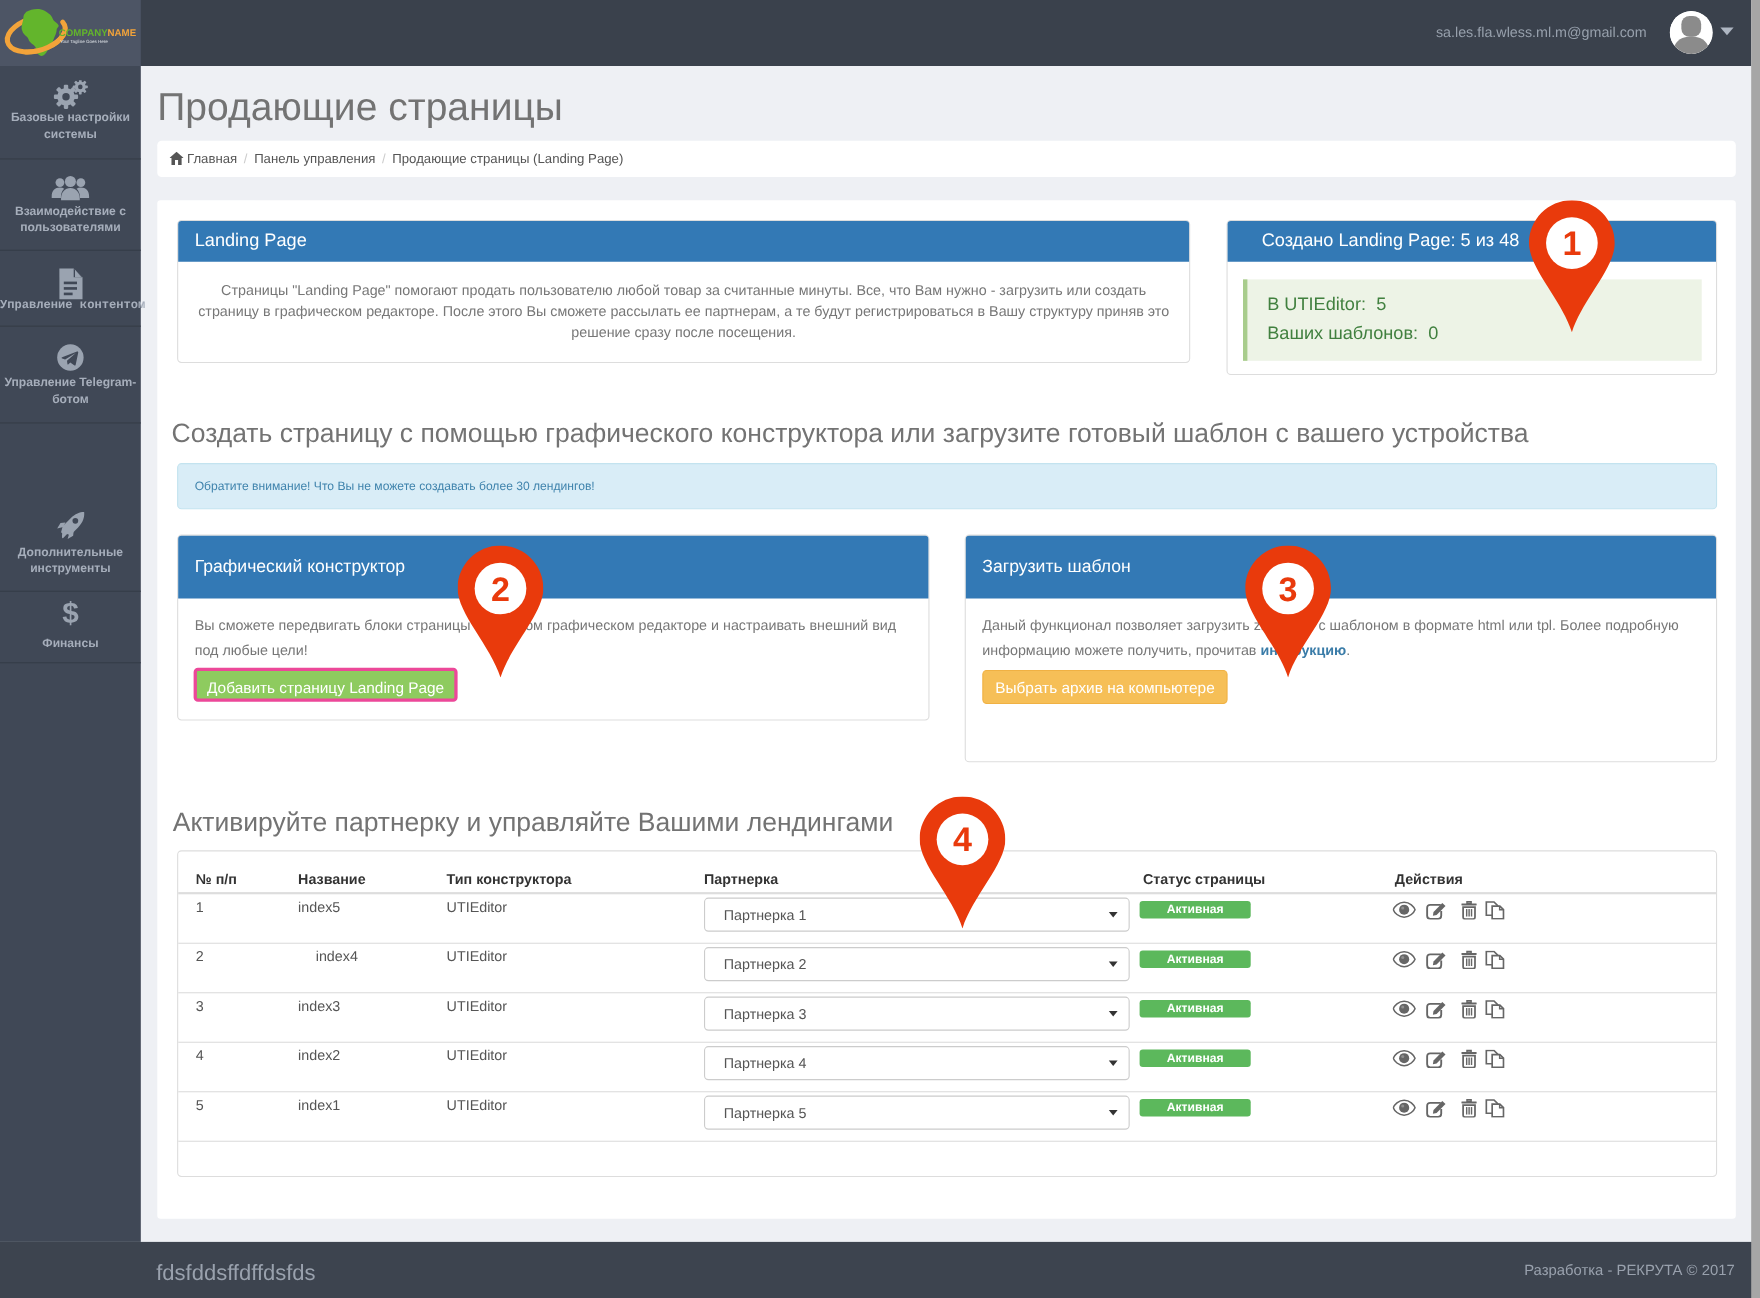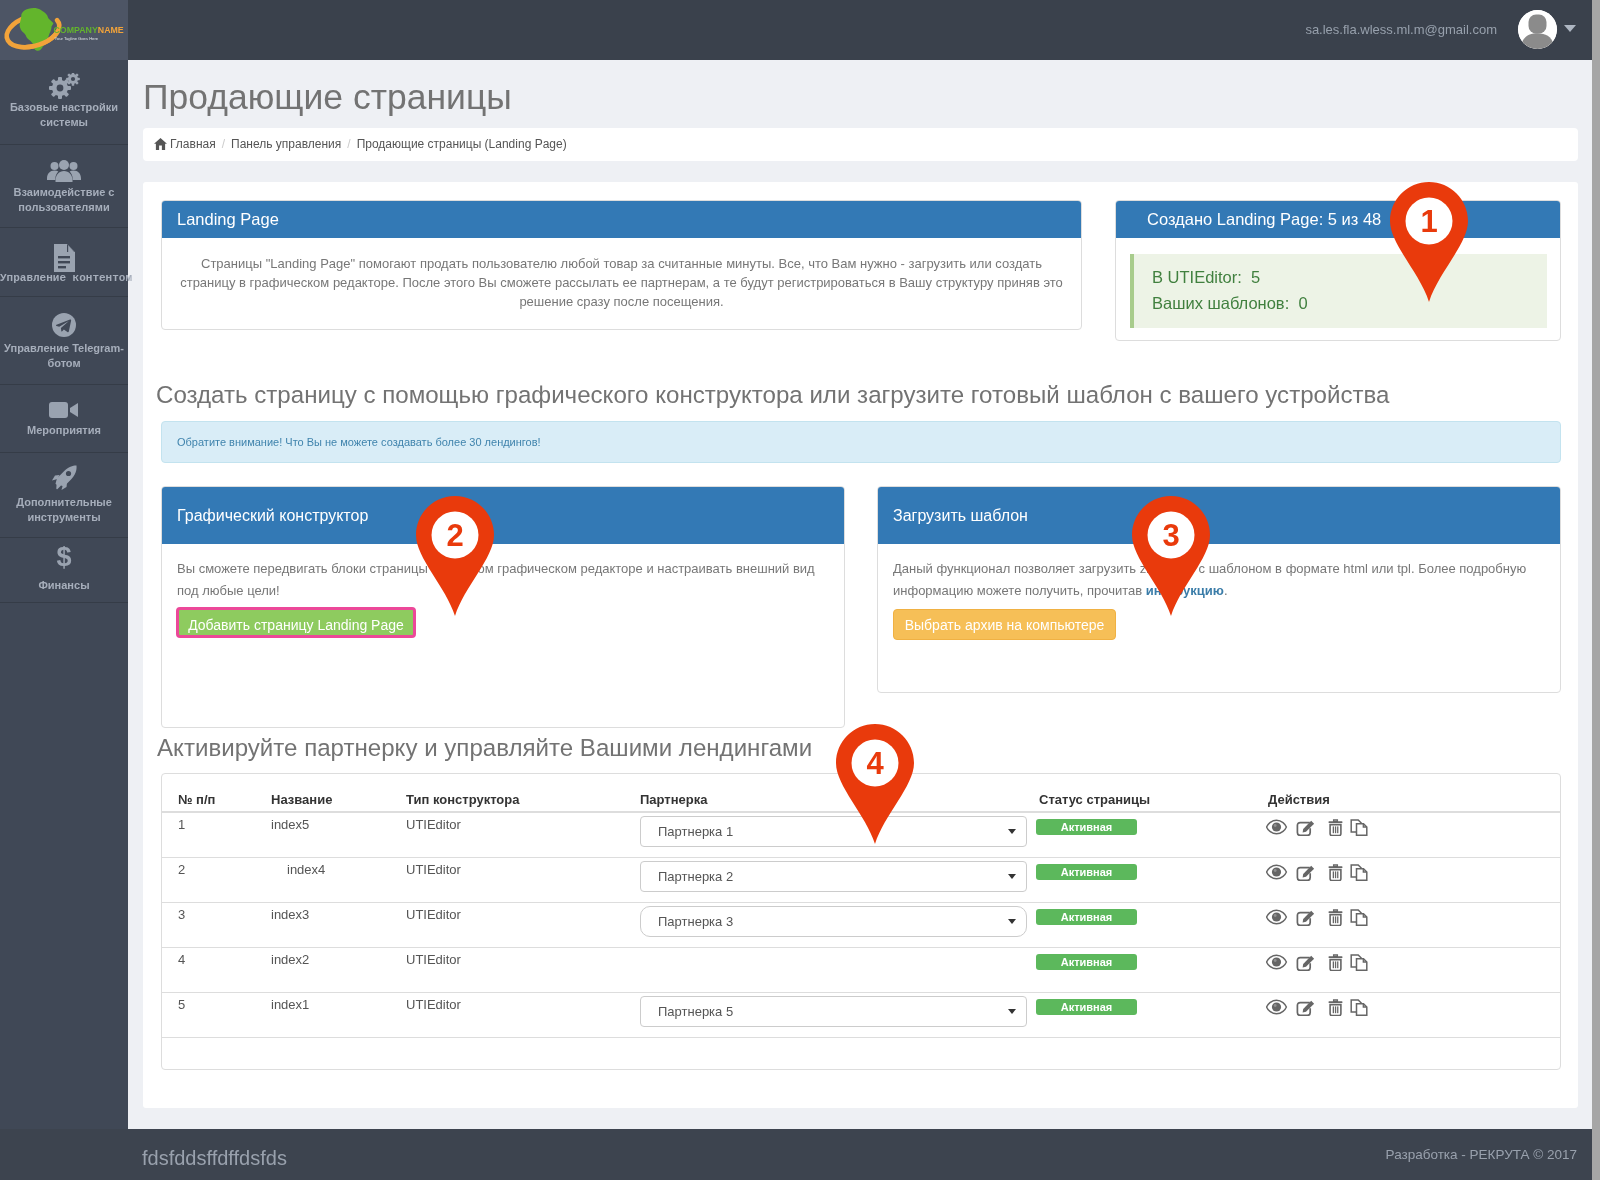--- a/index.html
+++ b/index.html
@@ -116,27 +116,20 @@
   </svg>
   <div class="mlabel" style="top:43px;">Управление контентом</div>
 </div>
 <div class="mitem" style="top:237px;height:88px;">
   <svg class="micon" style="top:15px;" width="26" height="26" viewBox="0 0 26 26">
     <circle cx="13" cy="13" r="12" fill="#9aa3b0"></circle>
     <path d="M5.5 12.8l13.5-5.2c.7-.3 1.3.2 1.1 1.1l-2.3 10.8c-.2.8-.7 1-1.4.6l-3.5-2.6-1.7 1.7c-.4.4-.8.3-.9-.3l-.4-3 8-7-9.7 5.9-2.6-.8c-.8-.3-.8-.8-.1-1.2z" fill="#404856"></path>
   </svg>
   <div class="mlabel" style="top:44px;">Управление Telegram-<br>ботом</div>
 </div>
-<div class="mitem" style="top:325px;height:68px;">
-  <svg class="micon" style="top:14px;" width="30" height="22" viewBox="0 0 30 22" fill="#9aa3b0">
-    <rect x="0" y="3" width="19" height="16" rx="3"></rect>
-        <path d="M21 9l8-5v14l-8-5z"></path>
-  </svg>
-  <div class="mlabel" style="top:38px;">Мероприятия</div>
-</div>
 <div class="mitem" style="top:393px;height:85px;">
   <svg class="micon" style="top:11px;" width="28" height="28" viewBox="0 0 28 28" fill="#9aa3b0">
     <path d="M26.5 1.5c.5 4.5-1 9.5-5.5 14l-7 7-3-1-3.5 3.5c-.5.5-1.2.2-1.2-.5l.2-3.7-1-1 1.5-5.5 7-7c4.5-4.5 9.5-6 12.5-5.8z"></path>
     <circle cx="18.5" cy="9.5" r="2.6" fill="#404856"></circle>
     <path d="M7.5 15l-5.5 1.5 3-5 4.5-.5z"></path>
         <path d="M13 20.5l-1.5 5.5 5-3 .5-4.5z"></path>
   </svg>
   <div class="mlabel" style="top:42px;">Дополнительные<br>инструменты</div>
 </div>
 <div class="mitem" style="top:478px;height:65px;">
@@ -196,21 +189,21 @@
     <div class="panel-head" style="height:37px;font-size:16.5px;line-height:37px;padding-left:31px;">Создано Landing Page: 5 из 48</div>
     <div class="greenbox" style="left:14px;top:53px;width:417px;height:74px;">
       <div style="position:absolute;left:18px;top:14px;">В UTIEditor:&nbsp; 5</div>
       <div style="position:absolute;left:18px;top:40px;">Ваших шаблонов:&nbsp; 0</div>
     </div>
   </div>
 
   <div class="h3title" style="left:156px;top:381px;">Создать страницу с помощью графического конструктора или загрузите готовый шаблон с вашего устройства</div>
   <div class="alert-info">Обратите внимание! Что Вы не можете создавать более 30 лендингов!</div>
 
-  <div class="panel" style="left:161px;top:486px;width:684px;height:242px;">
+  <div class="panel" style="left:161px;top:486px;width:684px;height:169px;">
     <div class="panel-head" style="height:57px;font-size:16px;line-height:57px;padding-left:15px;">Графический конструктор</div>
     <div style="position:absolute;left:15px;top:71px;font-size:13px;line-height:22px;color:#777;white-space:nowrap;">Вы сможете передвигать блоки страницы в удобном графическом редакторе и настраивать внешний вид<br>под любые цели!</div>
     <div class="btn btn-green" style="left:14px;top:120px;width:240px;height:31px;line-height:30px;">Добавить страницу Landing Page</div>
   </div>
   <div class="panel" style="left:877px;top:486px;width:684px;height:207px;">
     <div class="panel-head" style="height:57px;font-size:16px;line-height:57px;padding-left:15px;">Загрузить шаблон</div>
     <div style="position:absolute;left:15px;top:71px;font-size:13px;line-height:22px;color:#777;white-space:nowrap;">Даный функционал позволяет загрузить zip архив с шаблоном в формате html или tpl. Более подробную<br>информацию можете получить, прочитав <b style="color:#3a7ca8;">инструкцию</b>.</div>
     <div class="btn btn-orange" style="left:15px;top:122px;width:223px;height:31px;line-height:30px;">Выбрать архив на компьютере</div>
   </div>
 
@@ -247,31 +240,32 @@
     <div class="badge-green" style="left:874px;top:90px;">Активная</div>
     <svg class="acticons" style="left:1104px;top:90px;" width="110" height="17">
         <use href="#i-eye" x="0"></use>
         <use href="#i-edit" x="30"></use>
         <use href="#i-trash" x="62"></use>
         <use href="#i-copy" x="84"></use>
       </svg>
     <div class="cell" style="left:16px;top:133px;">3</div>
       <div class="cell" style="left:109px;top:133px;">index3</div>
       <div class="cell" style="left:244px;top:133px;">UTIEditor</div>
-    <div class="selectbox" style="left:478px;top:132px;border-radius:10px;">Партнерка 3<span class="scaret"></span></div>
+    <div class="selectbox" style="left:478px;top:132px;">Партнерка 3<span class="scaret"></span></div>
     <div class="badge-green" style="left:874px;top:135px;">Активная</div>
     <svg class="acticons" style="left:1104px;top:135px;" width="110" height="17">
         <use href="#i-eye" x="0"></use>
         <use href="#i-edit" x="30"></use>
         <use href="#i-trash" x="62"></use>
         <use href="#i-copy" x="84"></use>
       </svg>
     <div class="cell" style="left:16px;top:178px;">4</div>
       <div class="cell" style="left:109px;top:178px;">index2</div>
       <div class="cell" style="left:244px;top:178px;">UTIEditor</div>
+    <div class="selectbox" style="left:478px;top:177px;">Партнерка 4<span class="scaret"></span></div>
     <div class="badge-green" style="left:874px;top:180px;">Активная</div>
     <svg class="acticons" style="left:1104px;top:180px;" width="110" height="17">
         <use href="#i-eye" x="0"></use>
         <use href="#i-edit" x="30"></use>
         <use href="#i-trash" x="62"></use>
         <use href="#i-copy" x="84"></use>
       </svg>
     <div class="cell" style="left:16px;top:223px;">5</div>
       <div class="cell" style="left:109px;top:223px;">index1</div>
       <div class="cell" style="left:244px;top:223px;">UTIEditor</div>

